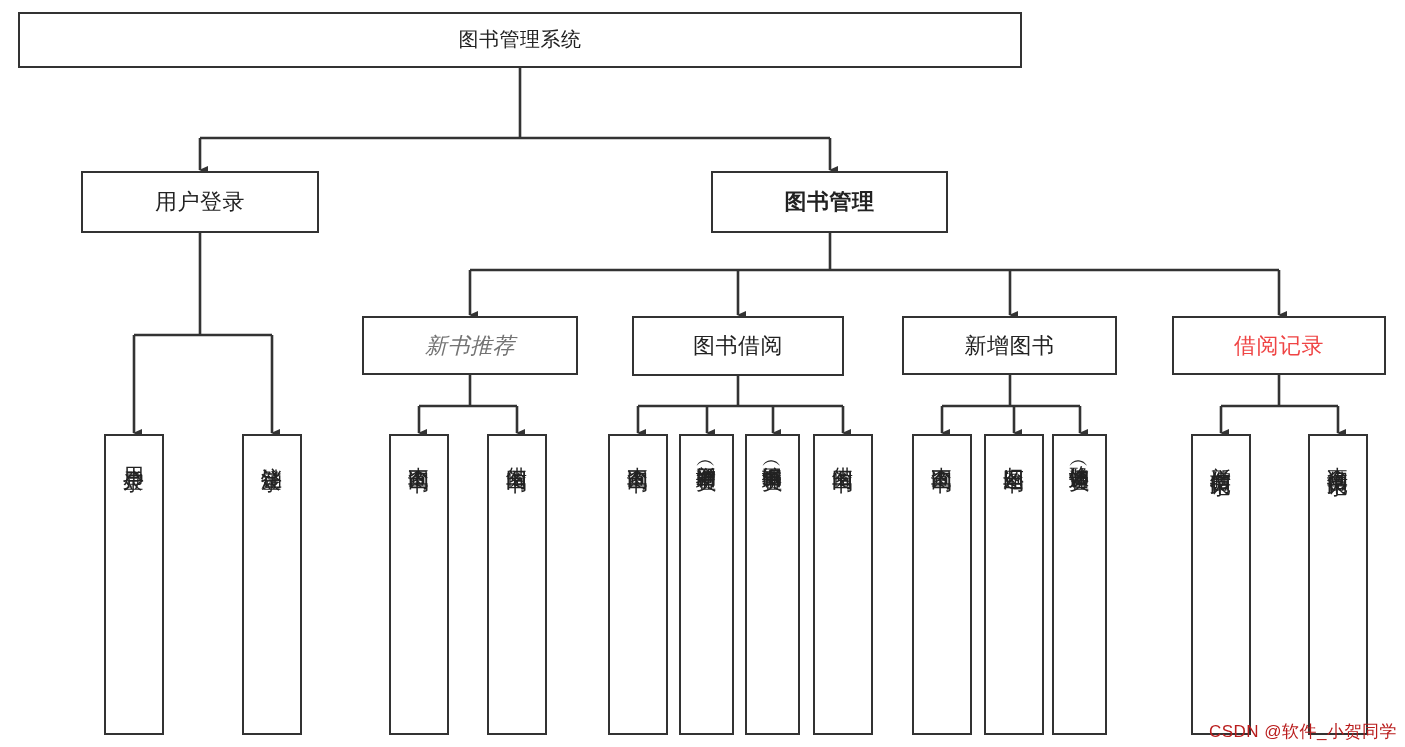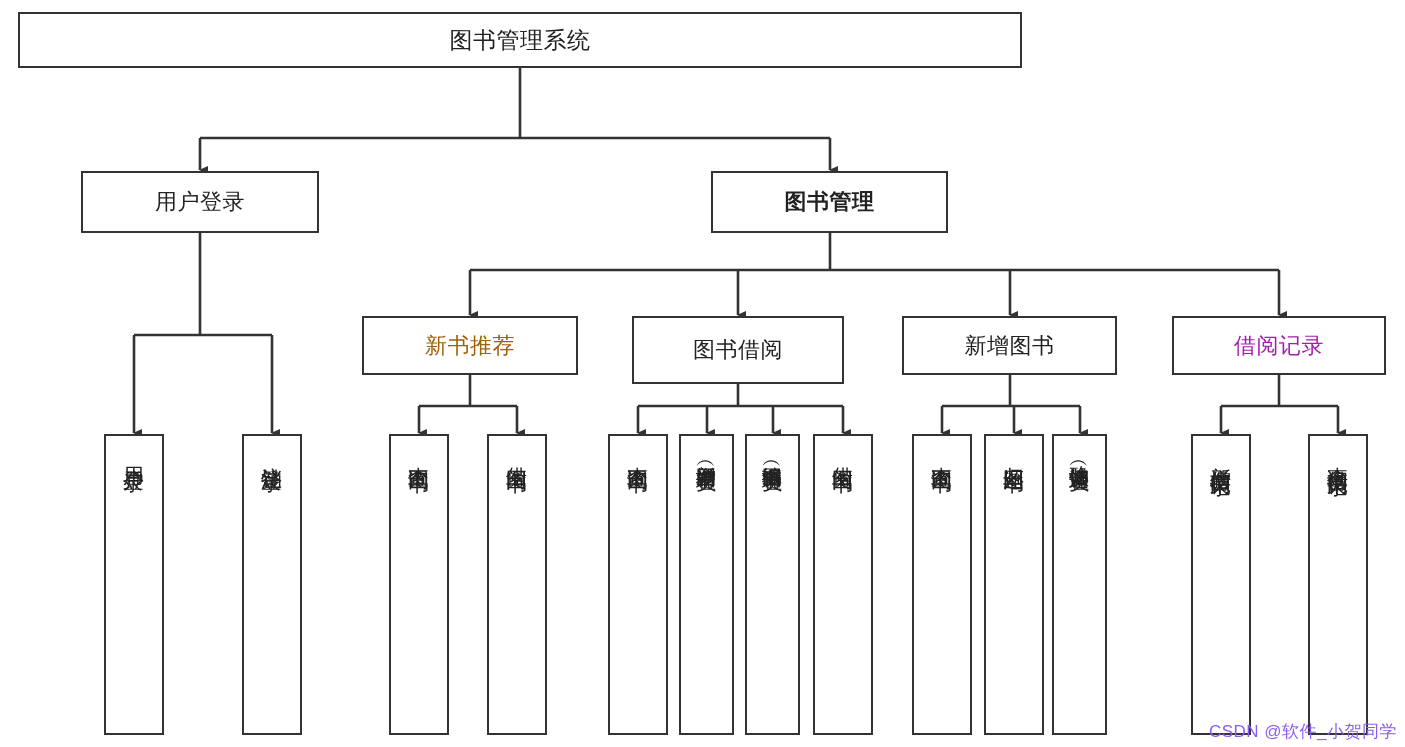--- a/index.html
+++ b/index.html
@@ -39,21 +39,21 @@
     color: #222222;
     line-height: 1.08;
     text-align: center;
     white-space: nowrap;
   }
   .node.horizontal .node-label {
     font-size: 22px;
     letter-spacing: 0.5px;
   }
   .node.root .node-label {
-    font-size: 23px;
+    font-size: 20px;
   }
   .node.vertical {
     align-items: flex-start;
     padding-top: 14px;
   }
   .node.vertical .node-label {
     writing-mode: vertical-rl;
     text-orientation: upright;
     font-size: 21px;
     letter-spacing: 2px;
@@ -62,21 +62,21 @@
   }
   .node.vertical.long .node-label {
     font-size: 20px;
     letter-spacing: 1px;
   }
   #watermark {
     position: absolute;
     right: 8px;
     bottom: 4px;
     font-size: 17px;
-    color: #8b5cf6;
+    color: #b91c1c;
     letter-spacing: 0.5px;
     white-space: nowrap;
     font-family: "Liberation Sans", "DejaVu Sans", sans-serif;
   }
 </style>
 </head>
 <body>
 
 <div id="canvas">
 
@@ -127,30 +127,30 @@
       <div class="node horizontal root" style="left: 18px; top: 12px; width: 1004px; height: 56px; border-color: rgb(51, 51, 51);">
         <span class="node-label" style="color: rgb(34, 34, 34);">图书管理系统</span>
       </div>
       <div class="node horizontal" style="left: 81px; top: 171px; width: 238px; height: 62px; border-color: rgb(51, 51, 51);">
         <span class="node-label" style="color: rgb(34, 34, 34);">用户登录</span>
       </div>
       <div class="node horizontal" style="left: 711px; top: 171px; width: 237px; height: 62px; border-color: rgb(51, 51, 51); font-weight: bold;">
         <span class="node-label" style="color: rgb(34, 34, 34);">图书管理</span>
       </div>
       <div class="node horizontal" style="left: 362px; top: 316px; width: 216px; height: 59px; border-color: rgb(51, 51, 51);">
-        <span class="node-label" style="color: #a16207;">新书推荐</span>
+        <span class="node-label" style="color: #737373; font-style: italic;">新书推荐</span>
       </div>
-      <div class="node horizontal" style="left: 632px; top: 316px; width: 212px; height: 68px; border-color: rgb(51, 51, 51);">
+      <div class="node horizontal" style="left: 632px; top: 316px; width: 212px; height: 60px; border-color: rgb(51, 51, 51);">
         <span class="node-label" style="color: rgb(34, 34, 34);">图书借阅</span>
       </div>
       <div class="node horizontal" style="left: 902px; top: 316px; width: 215px; height: 59px; border-color: rgb(51, 51, 51);">
         <span class="node-label" style="color: rgb(34, 34, 34);">新增图书</span>
       </div>
       <div class="node horizontal" style="left: 1172px; top: 316px; width: 214px; height: 59px; border-color: rgb(51, 51, 51);">
-        <span class="node-label" style="color: #a21caf;">借阅记录</span>
+        <span class="node-label" style="color: #ef4444;">借阅记录</span>
       </div>
       <div class="node vertical" style="left: 104px; top: 434px; width: 60px; height: 301px; border-color: rgb(51, 51, 51);">
         <span class="node-label" style="color: rgb(34, 34, 34);">用户登录</span>
       </div>
       <div class="node vertical" style="left: 242px; top: 434px; width: 60px; height: 301px; border-color: rgb(51, 51, 51);">
         <span class="node-label" style="color: rgb(34, 34, 34);">注销登录</span>
       </div>
       <div class="node vertical" style="left: 389px; top: 434px; width: 60px; height: 301px; border-color: rgb(51, 51, 51);">
         <span class="node-label" style="color: rgb(34, 34, 34);">查询图书</span>
       </div>

